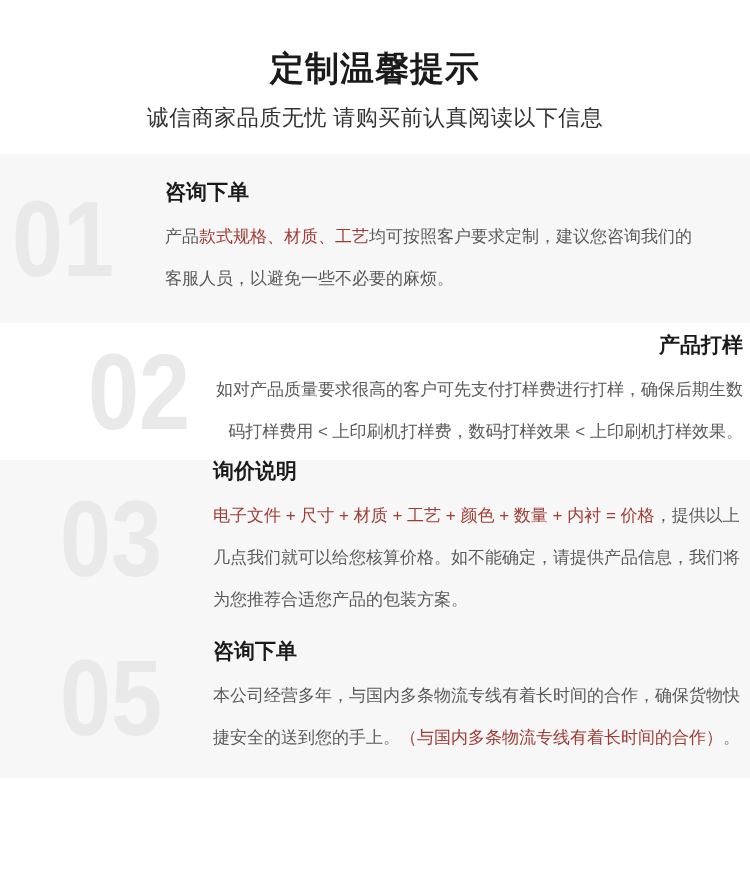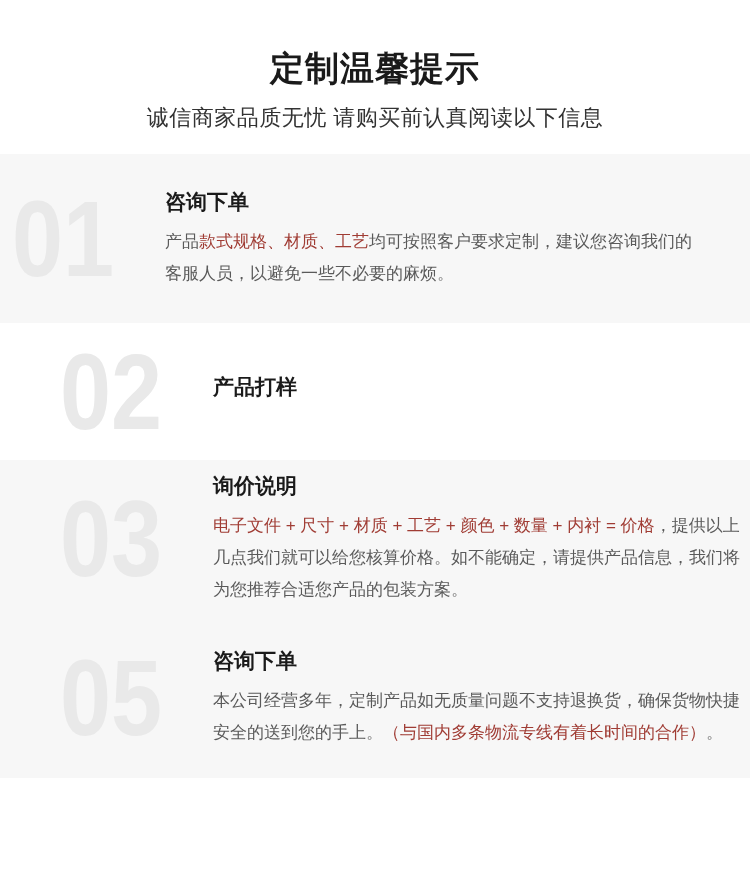--- a/index.html
+++ b/index.html
@@ -36,21 +36,21 @@
     color:#333333;
     letter-spacing:0.5px;
   }
   .section{
     display:flex;
     align-items:center;
     padding-left:60px;
   }
   .section.gray{background:var(--section-bg);}
   .s1{height:169px;padding-left:12px;}
-  .s2{height:137px;}
+  .s2{height:137px;text-align:right;}
   .s3{height:158px;}
   .s4{height:138px;}
   .s5{height:160px;}
   .num{
     width:153px;
     flex:0 0 153px;
     font-size:108px;
     font-weight:bold;
     line-height:1;
     color:var(--num-color);
@@ -60,21 +60,21 @@
   }
   .content{width:530px;}
   .section-heading{
     font-size:21px;
     font-weight:bold;
     color:var(--heading-color);
     margin-bottom:10px;
   }
   .section-body{
     font-size:17px;
-    line-height:32px;
+    line-height:42px;
     color:var(--body-color);
   }
   .section-body .red{color:var(--red);}
 </style>
 </head>
 <body>
 
 <div class="page">
 
   <div class="header">
@@ -87,33 +87,34 @@
     <div class="content">
       <div class="section-heading">咨询下单</div>
       <p class="section-body"><span>产品</span><span class="red">款式规格、材质、工艺</span><span>均可按照客户要求定制，建议您咨询我们的客服人员，以避免一些不必要的麻烦。</span></p>
     </div>
   </div>
 
   <div class="section s2">
     <div class="num">02</div>
     <div class="content">
       <div class="section-heading">产品打样</div>
+      <p class="section-body"><span>如对产品质量要求很高的客户可先支付打样费进行打样，确保后期生数码打样费用 &lt; 上印刷机打样费，数码打样效果 &lt; 上印刷机打样效果。</span></p>
     </div>
   </div>
 
   <div class="section gray s3">
     <div class="num">03</div>
     <div class="content">
       <div class="section-heading">询价说明</div>
       <p class="section-body"><span class="red">电子文件 + 尺寸 + 材质 + 工艺 + 颜色 + 数量 + 内衬 = 价格</span><span>，提供以上几点我们就可以给您核算价格。如不能确定，请提供产品信息，我们将为您推荐合适您产品的包装方案。</span></p>
     </div>
   </div>
 
 
   <div class="section gray s5">
     <div class="num">05</div>
     <div class="content">
       <div class="section-heading">咨询下单</div>
-      <p class="section-body"><span>本公司经营多年，定制产品如无质量问题不支持退换货，确保货物快捷安全的送到您的手上。</span><span class="red">（与国内多条物流专线有着长时间的合作）</span><span>。</span></p>
+      <p class="section-body"><span>本公司经营多年，与国内多条物流专线有着长时间的合作，确保货物快捷安全的送到您的手上。</span><span class="red">（与国内多条物流专线有着长时间的合作）</span><span>。</span></p>
     </div>
   </div>
 
 </div>
 
 </body></html>

